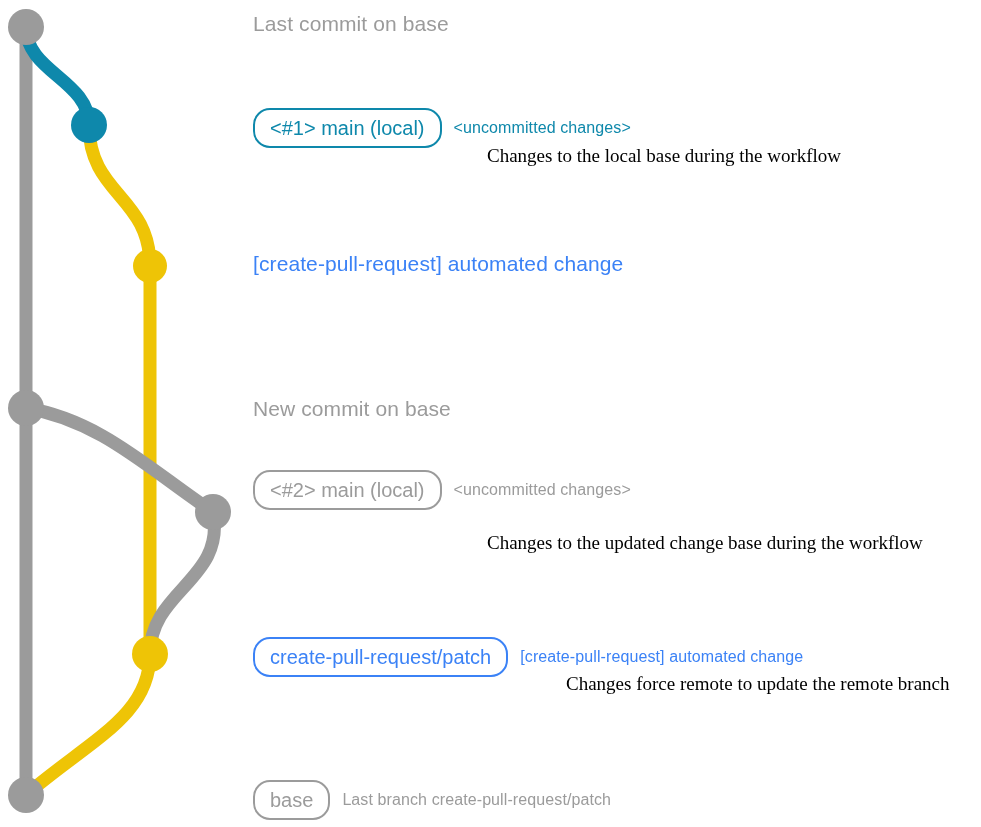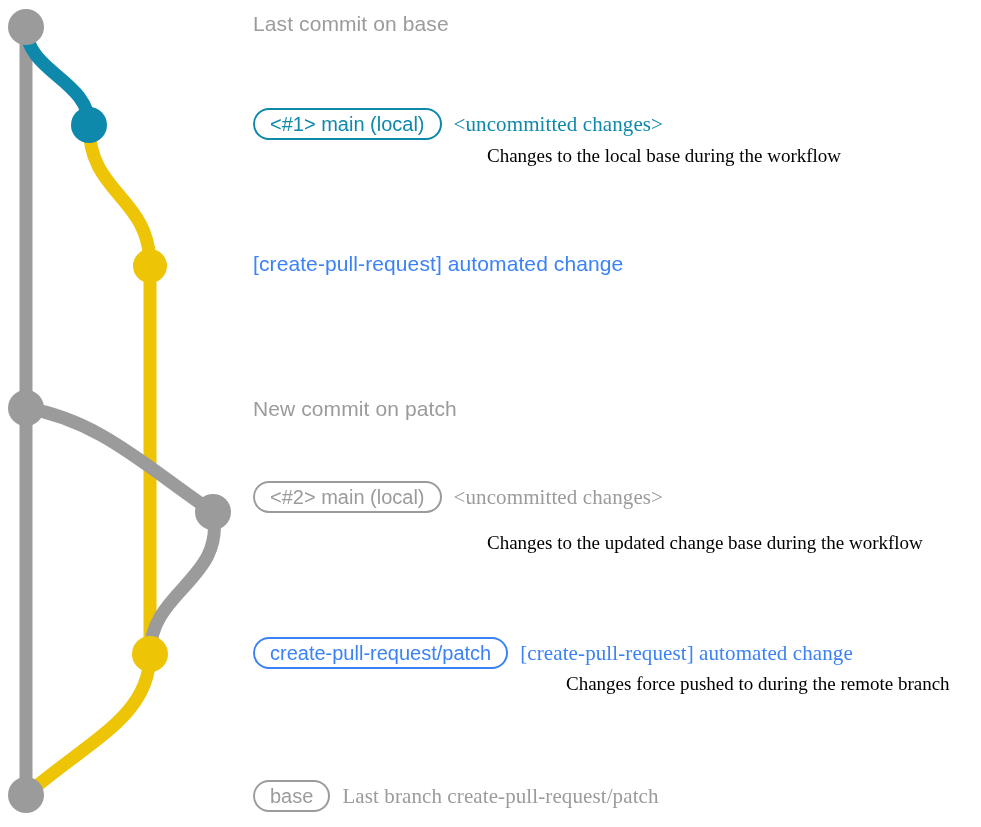--- a/index.html
+++ b/index.html
@@ -52,33 +52,33 @@
   .label-line {
     display: flex;
     align-items: center;
     white-space: nowrap;
   }
 
   .pill {
     display: inline-flex;
     align-items: center;
     justify-content: center;
-    height: 32px;
+    height: 40px;
     padding: 0 15px;
     border-radius: 17px;
     border: 2px solid currentColor;
     font-size: 20px;
     font-family: "Liberation Sans", sans-serif;
     line-height: 1;
     box-sizing: border-box;
   }
 
   .msg {
-    font-size: 21px;
-    font-family: Liberation Serif, serif;
+    font-size: 16px;
+    font-family: Liberation Sans, sans-serif;
     margin-left: 12px;
     letter-spacing: 0.1px;
   }
 
   .sub {
     position: absolute;
     font-family: "Liberation Serif", serif;
     font-size: 19px;
     color: #000000;
     white-space: nowrap;
@@ -134,33 +134,33 @@
     <span class="pill c-blue">&lt;#1&gt; main (local)</span>
     <span class="msg c-blue">&lt;uncommitted changes&gt;</span>
   </div>
   <div class="sub" style="left:487px; top:145px;">Changes to the local base during the workflow</div>
 
   <div class="row label-line" style="top:252px;">
     <span class="heading-text c-yellow">[create-pull-request] automated change</span>
   </div>
 
   <div class="row" style="top:397px;">
-    <span class="heading-text c-gray">New commit on patch</span>
+    <span class="heading-text c-gray">New commit on base</span>
   </div>
 
-  <div class="row label-line" style="top:481px;">
+  <div class="row label-line" style="top:470px;">
     <span class="pill c-gray">&lt;#2&gt; main (local)</span>
     <span class="msg c-gray">&lt;uncommitted changes&gt;</span>
   </div>
   <div class="sub" style="left:487px; top:532px;">Changes to the updated change base during the workflow</div>
 
   <div class="row label-line" style="top:637px;">
     <span class="pill c-yellow">create-pull-request/patch</span>
     <span class="msg c-yellow">[create-pull-request] automated change</span>
   </div>
-  <div class="sub" style="left:566px; top:673px;">Changes force pushed to during the remote branch</div>
+  <div class="sub" style="left:566px; top:673px;">Changes force remote to update the remote branch</div>
 
   <div class="row label-line" style="top:780px;">
     <span class="pill c-gray">base</span>
     <span class="msg c-gray">Last branch create-pull-request/patch</span>
   </div>
 
 </div>
 
 </body></html>

